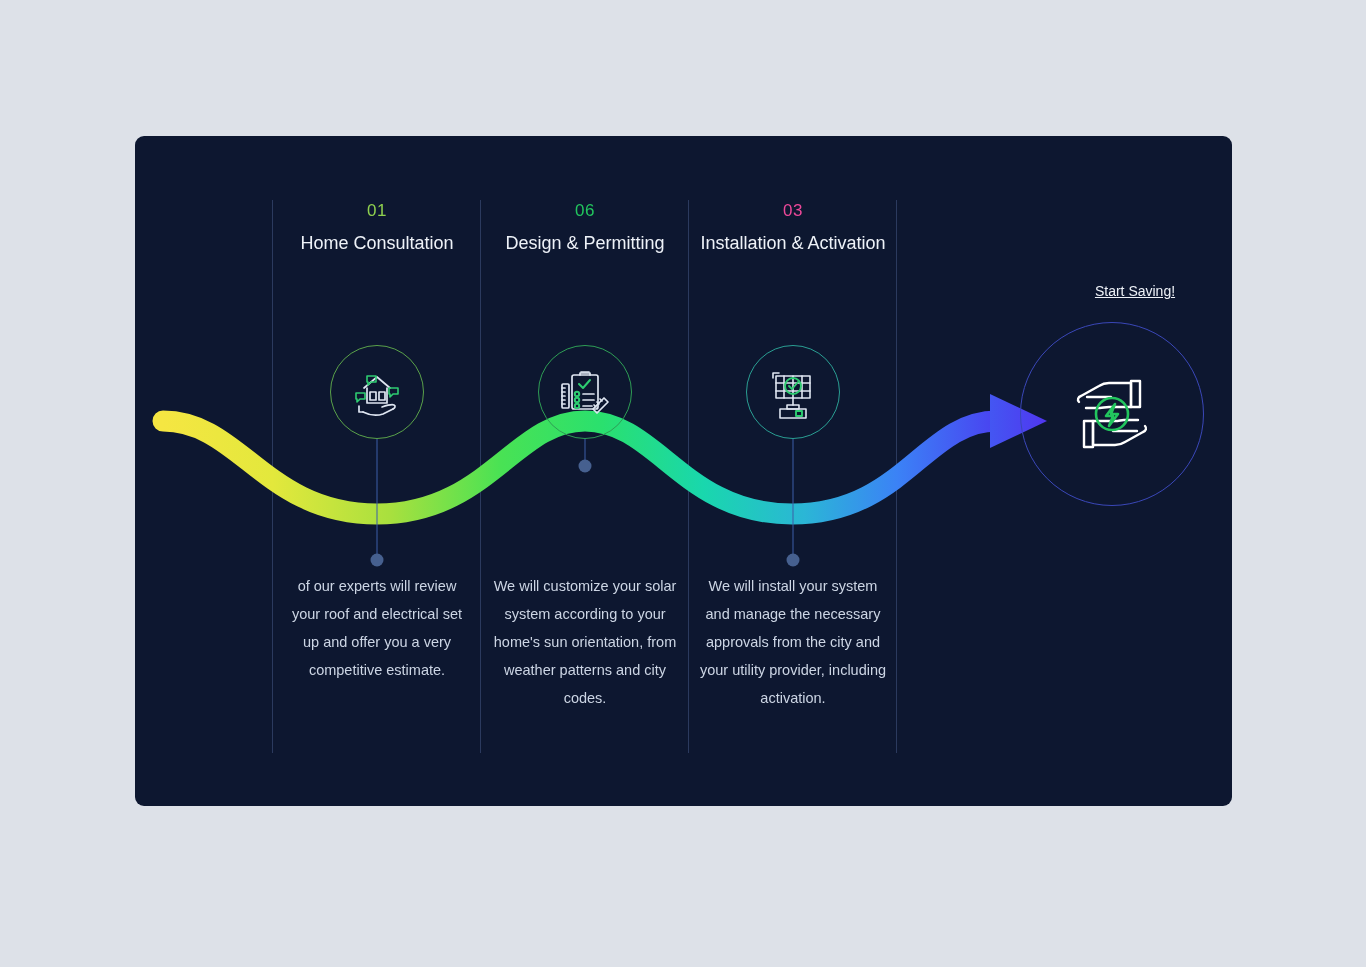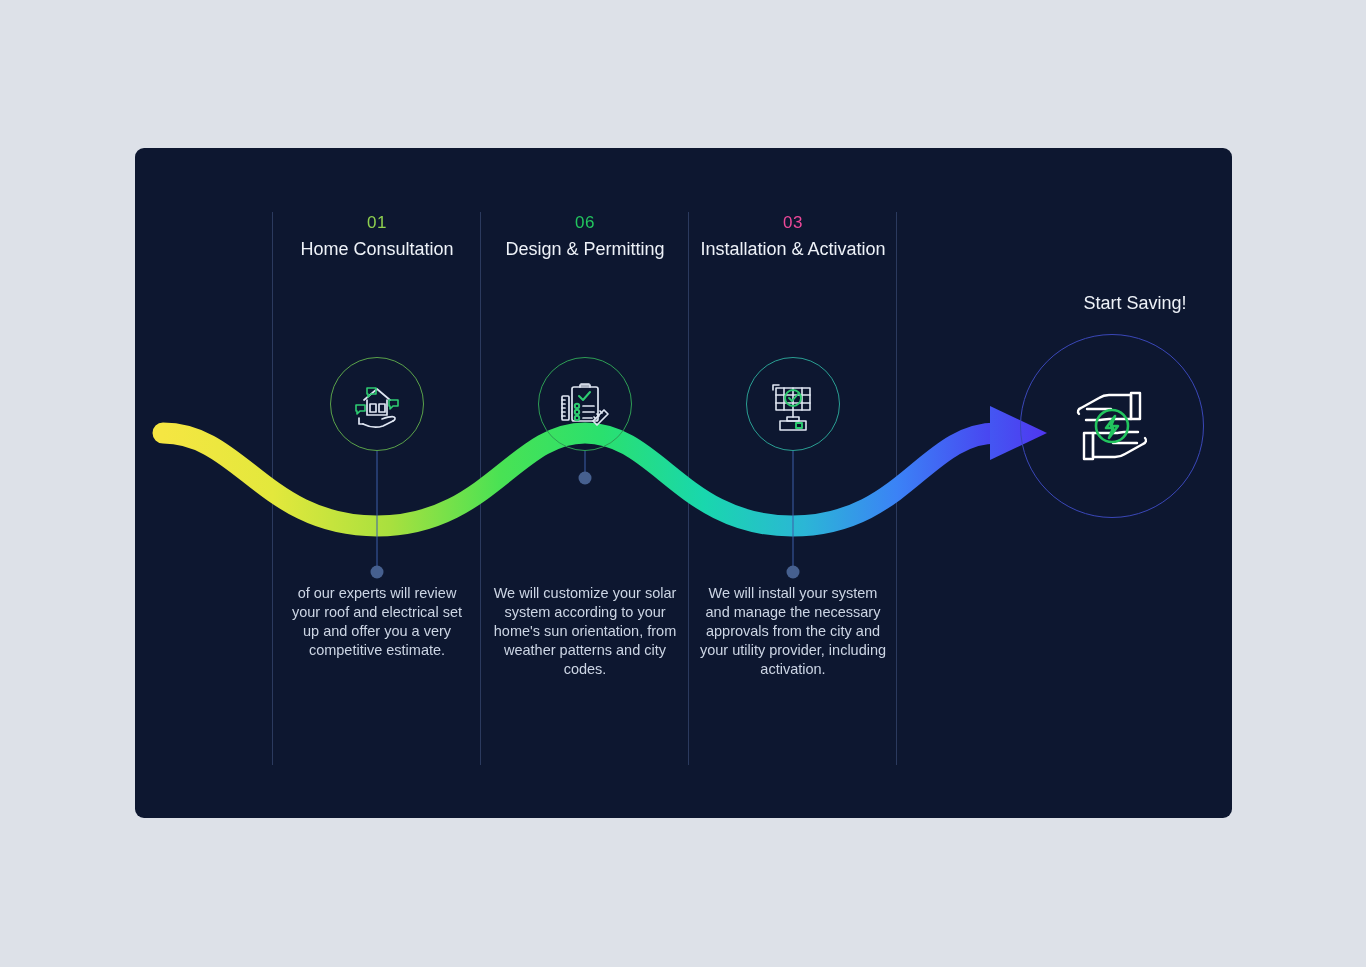--- a/index.html
+++ b/index.html
@@ -15,21 +15,21 @@
     position: relative;
     width: 1366px;
     height: 967px;
     background: #dde1e8;
   }
 
   
   #card {
     position: absolute;
     left: 135px;
-    top: 148px;
+    top: 136px;
     width: 1097px;
     height: 670px;
     background: #0d1730;
     border-radius: 9px;
   }
 
   
   .divider {
     position: absolute;
     top: 64px;
@@ -47,21 +47,21 @@
   }
 
   .step-num {
     font-size: 17px;
     letter-spacing: 0.5px;
     line-height: 22px;
     font-weight: 400;
   }
 
   .step-title {
-    margin-top: 3px;
+    margin-top: 9px;
     font-size: 18px;
     color: #eef2f8;
     line-height: 24px;
     font-weight: 400;
     white-space: nowrap;
   }
 
   .icon-wrap {
     position: absolute;
     top: 145px;
@@ -93,21 +93,21 @@
     transform: translate(-50%, -50%);
   }
 
   .step-desc {
     position: absolute;
     top: 372px;
     left: 50%;
     transform: translateX(-50%);
     width: 190px;
     font-size: 14.5px;
-    line-height: 19px;
+    line-height: 28px;
     color: #ccd5e4;
     text-align: center;
   }
 
   
   #wave-layer {
     position: absolute;
     left: 0;
     top: 0;
     width: 1097px;
@@ -115,23 +115,24 @@
     pointer-events: none;
   }
 
   
   #saving-label {
     position: absolute;
     left: 920px;
     top: 143px;
     width: 160px;
     text-align: center;
-    font-size: 18px;
+    font-size: 14px;
     color: #eef2f8;
     line-height: 24px;
+    text-decoration: underline;
   }
 
   #saving-circle {
     position: absolute;
     left: 885px;
     top: 186px;
     width: 184px;
     height: 184px;
     border-radius: 50%;
     border: 1.3px solid #3a47b8;

